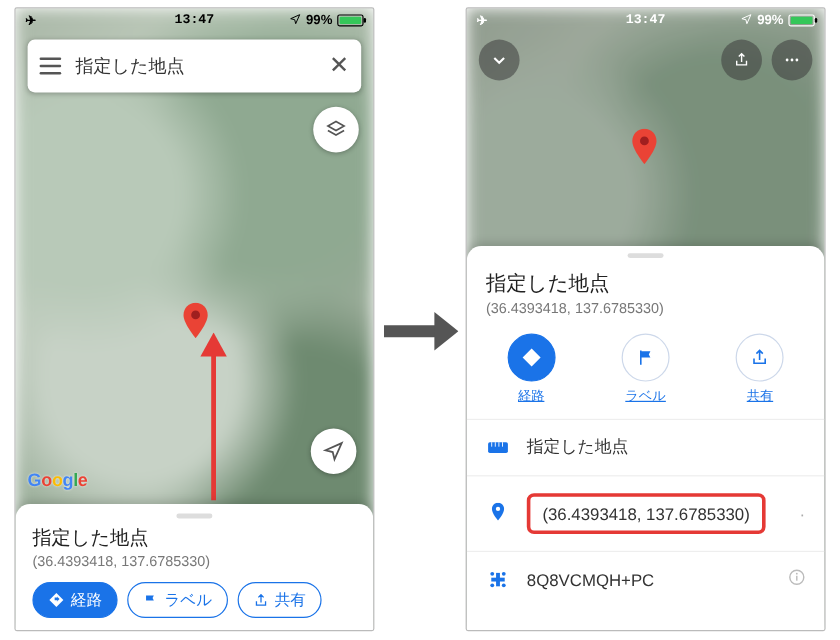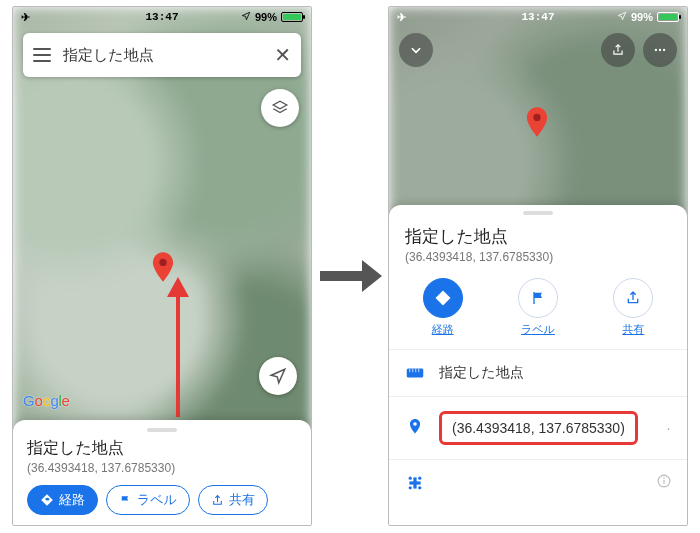--- a/index.html
+++ b/index.html
@@ -72,21 +72,21 @@
     position:absolute; width:38px; height:38px; border-radius:50%;
     background:#fff; box-shadow:0 1px 4px rgba(0,0,0,.3);
     display:flex; align-items:center; justify-content:center; z-index:25;
     color:#555;
   }
   .layersbtn{ top:82px; right:12px;}
   .navbtn{ bottom:130px; right:14px;}
 
   .googlelogo{
     position:absolute; left:10px; bottom:116px; z-index:25;
-    font-size:15px; font-weight:400; letter-spacing:-.3px;
+    font-size:15px; font-weight:700; letter-spacing:-.3px;
     text-shadow:0 0 2px rgba(255,255,255,.8);
   }
   .googlelogo span:nth-child(1){color:#4285F4}
   .googlelogo span:nth-child(2){color:#EA4335}
   .googlelogo span:nth-child(3){color:#FBBC05}
   .googlelogo span:nth-child(4){color:#4285F4}
   .googlelogo span:nth-child(5){color:#34A853}
   .googlelogo span:nth-child(6){color:#EA4335}
 
   
@@ -375,20 +375,21 @@
       <div class="ricon">
         <svg width="16" height="16" viewBox="0 0 20 20">
             <circle cx="4" cy="4" r="2" fill="#1a73e8"></circle>
             <circle cx="16" cy="4" r="2" fill="#1a73e8"></circle>
             <circle cx="4" cy="16" r="2" fill="#1a73e8"></circle>
             <circle cx="16" cy="16" r="2" fill="#1a73e8"></circle>
             <rect x="8" y="3" width="4" height="14" fill="#1a73e8"></rect>
             <rect x="3" y="8" width="14" height="4" fill="#1a73e8"></rect>
           </svg>
       </div>
+      <span>8Q8VCMQH+PC</span>
       <span class="info">
         <svg width="14" height="14" viewBox="0 0 24 24">
             <circle cx="12" cy="12" r="10" fill="none" stroke="#bbb" stroke-width="2"></circle>
             <circle cx="12" cy="7" r="1.3" fill="#bbb"></circle>
             <rect x="11" y="10" width="2" height="7" fill="#bbb"></rect>
           </svg>
       </span>
     </div>
   </div>
 </div>

